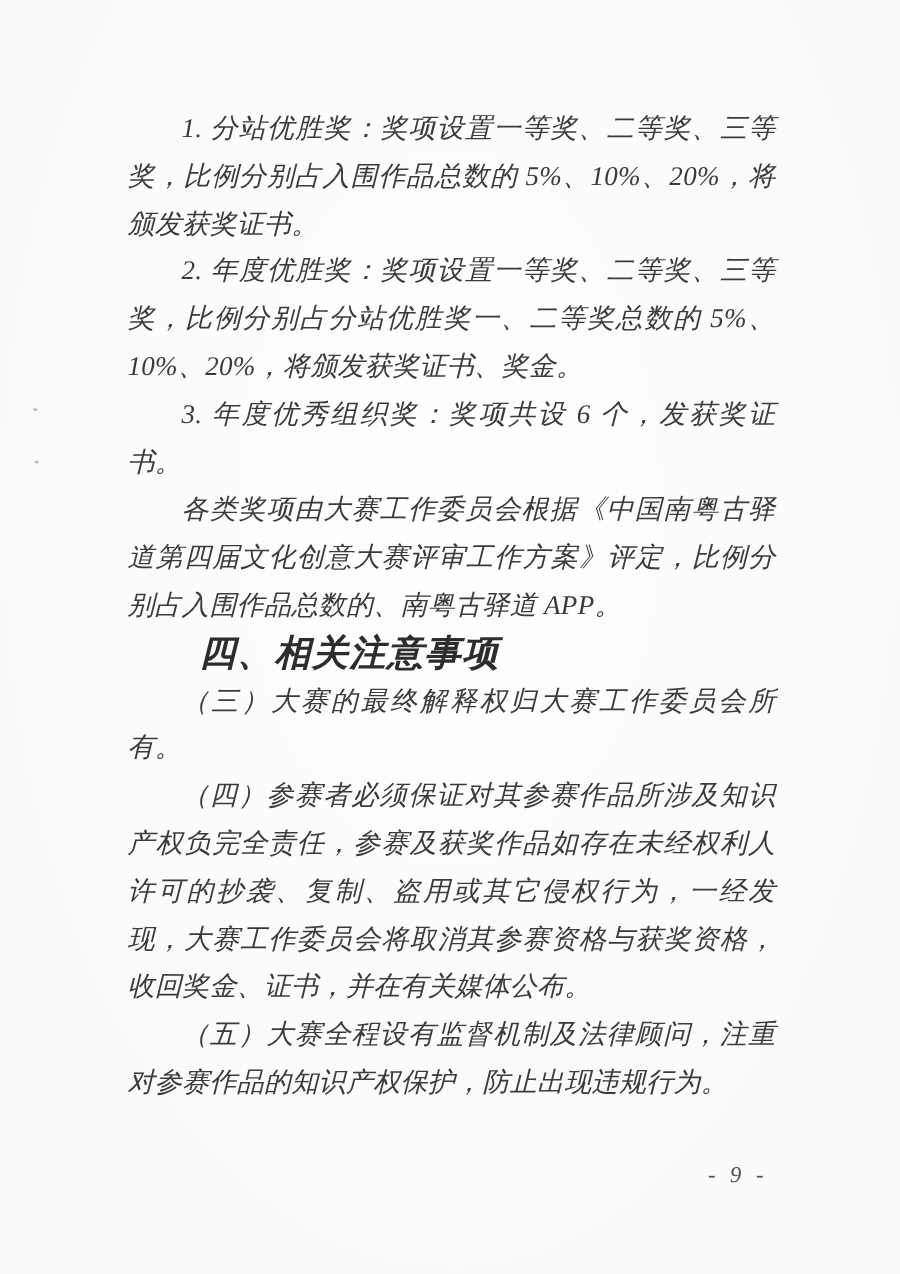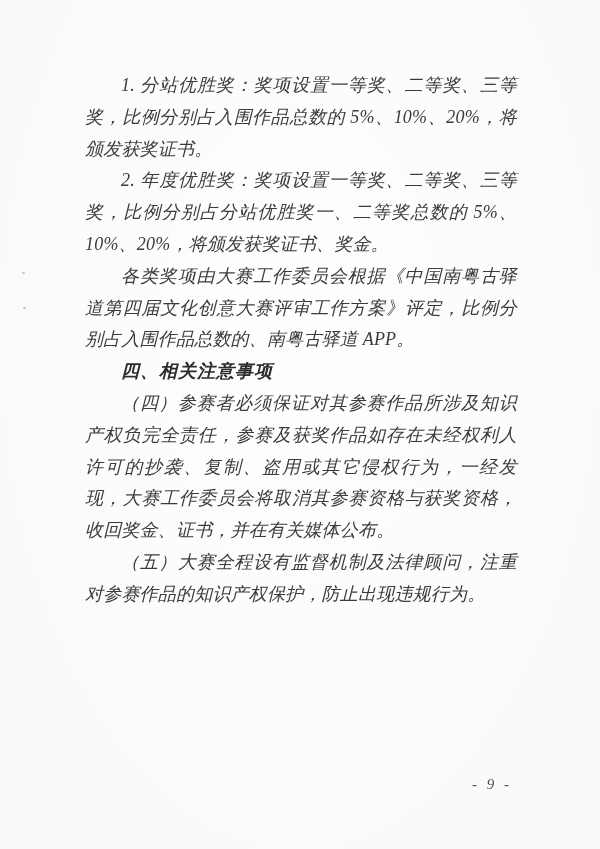--- a/index.html
+++ b/index.html
@@ -41,21 +41,21 @@
   .para {
     margin: 0;
     text-indent: 2em;
     letter-spacing: 0.2px;
   }
   .heading {
     margin: 0;
     text-indent: 2em;
     font-family: "Liberation Sans", "DejaVu Sans", sans-serif;
     font-weight: 700;
-    font-size: 18px;
+    font-size: 24px;
     line-height: 31.8px;
     color: #2d2d2d;
     letter-spacing: 1px;
   }
   .page-number {
     position: absolute;
     top: 776px;
     right: 88px;
     font-family: "Liberation Serif", "DejaVu Serif", serif;
     font-size: 15px;
@@ -73,22 +73,24 @@
   .speck.s2 { left: 23px; top: 307px; }
 </style>
 </head>
 <body>
 
 <div class="page">
 
   <div class="content">
     <p class="para">1. 分站优胜奖：奖项设置一等奖、二等奖、三等奖，比例分别占入围作品总数的 5%、10%、20%，将颁发获奖证书。</p>
     <p class="para">2. 年度优胜奖：奖项设置一等奖、二等奖、三等奖，比例分别占分站优胜奖一、二等奖总数的 5%、10%、20%，将颁发获奖证书、奖金。</p>
+    <p class="para">3. 年度优秀组织奖：奖项共设 6 个，发获奖证书。</p>
     <p class="para">各类奖项由大赛工作委员会根据《中国南粤古驿道第四届文化创意大赛评审工作方案》评定，比例分别占入围作品总数的、南粤古驿道 APP。</p>
     <p class="heading">四、相关注意事项</p>
+    <p class="para">（三）大赛的最终解释权归大赛工作委员会所有。</p>
     <p class="para">（四）参赛者必须保证对其参赛作品所涉及知识产权负完全责任，参赛及获奖作品如存在未经权利人许可的抄袭、复制、盗用或其它侵权行为，一经发现，大赛工作委员会将取消其参赛资格与获奖资格，收回奖金、证书，并在有关媒体公布。</p>
     <p class="para">（五）大赛全程设有监督机制及法律顾问，注重对参赛作品的知识产权保护，防止出现违规行为。</p>
   </div>
 
   <div class="page-number">- 9 -</div>
 
   <div class="speck s1"></div>
   <div class="speck s2"></div>
 
 </div>

